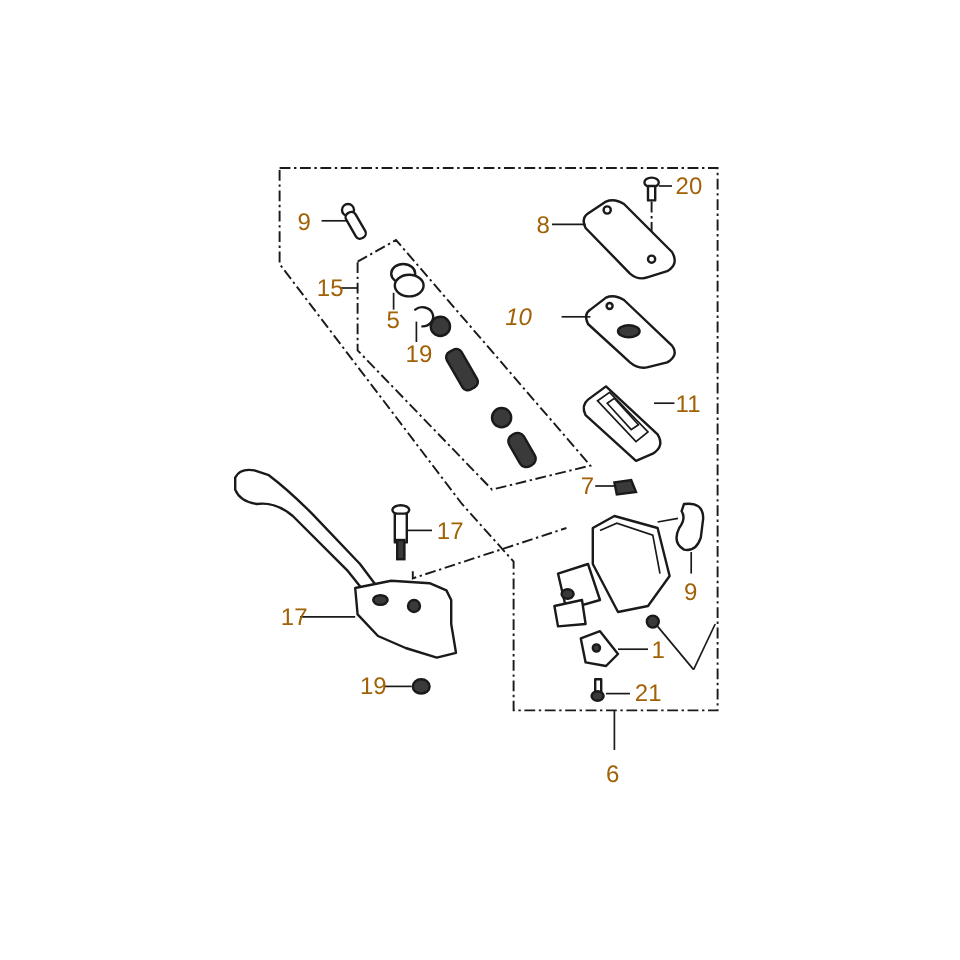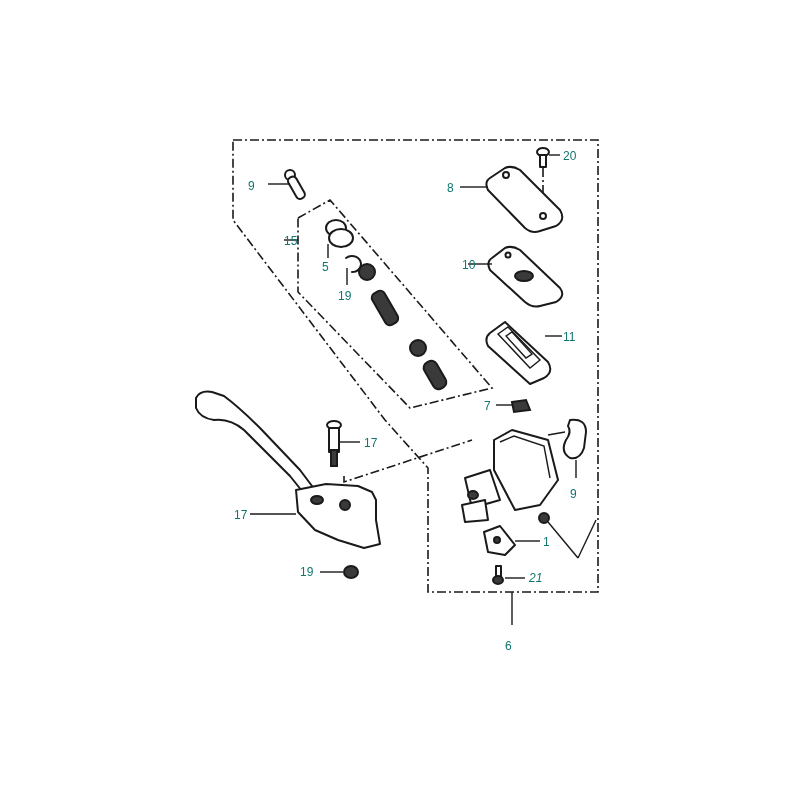--- a/index.html
+++ b/index.html
@@ -1,18 +1,18 @@
 <!DOCTYPE html>
 <html><head>
   <meta charset="utf-8">
   <style>
     html, body { margin: 0; padding: 0; background: #ffffff; }
     body { width: 800px; height: 800px; position: relative; overflow: hidden; font-family: "Liberation Sans", sans-serif; }
     #diagram { position: absolute; left: 0; top: 0; width: 800px; height: 800px; }
-    .lbl { position: absolute; font-family: "Liberation Sans", sans-serif; font-size: 12px; color: #0f766e; line-height: 16px; }
+    .lbl { position: absolute; font-family: "Liberation Sans", sans-serif; font-size: 20px; color: #a16207; line-height: 16px; }
     .part { stroke: #1a1a1a; stroke-width: 2; fill: #ffffff; stroke-linejoin: round; stroke-linecap: round; }
     .dark { stroke: #1a1a1a; stroke-width: 2; fill: #3a3a3a; }
     .line { stroke: #1a1a1a; stroke-width: 1.4; fill: none; }
     .dash { stroke: #1a1a1a; stroke-width: 1.6; fill: none; stroke-dasharray: 9 3 2 3; }
   </style>
 </head>
 <body>
 
 <svg id="diagram" viewBox="0 0 800 800" xmlns="http://www.w3.org/2000/svg">
 
@@ -130,25 +130,25 @@
 
   <g>
     <ellipse class="dark" cx="351" cy="572" rx="7" ry="6"></ellipse>
     <line class="line" x1="320" y1="572" x2="343" y2="572"></line>
   </g>
 </svg>
 
 <div class="lbl" style="left:563px;top:148px;">20</div>
 <div class="lbl" style="left:447px;top:180px;">8</div>
 <div class="lbl" style="left:248px;top:178px;">9</div>
-<div class="lbl" style="left:264px;top:233px;margin-left:20px;">15</div>
+<div class="lbl" style="left:264px;top:233px;">15</div>
 <div class="lbl" style="left:322px;top:259px;">5</div>
-<div class="lbl" style="left:462px;top:257px;">10</div>
+<div class="lbl" style="left:421px;top:257px;font-style:italic;">10</div>
 <div class="lbl" style="left:338px;top:288px;">19</div>
 <div class="lbl" style="left:563px;top:329px;text-align:center;">11</div>
 <div class="lbl" style="left:484px;top:398px;">7</div>
 <div class="lbl" style="left:364px;top:435px;">17</div>
 <div class="lbl" style="left:570px;top:486px;">9</div>
 <div class="lbl" style="left:234px;top:507px;">17</div>
 <div class="lbl" style="left:543px;top:534px;">1</div>
 <div class="lbl" style="left:300px;top:564px;">19</div>
-<div class="lbl" style="left:529px;top:570px;font-style:italic;">21</div>
+<div class="lbl" style="left:529px;top:570px;">21</div>
 <div class="lbl" style="left:505px;top:638px;">6</div>
 
 </body></html>

